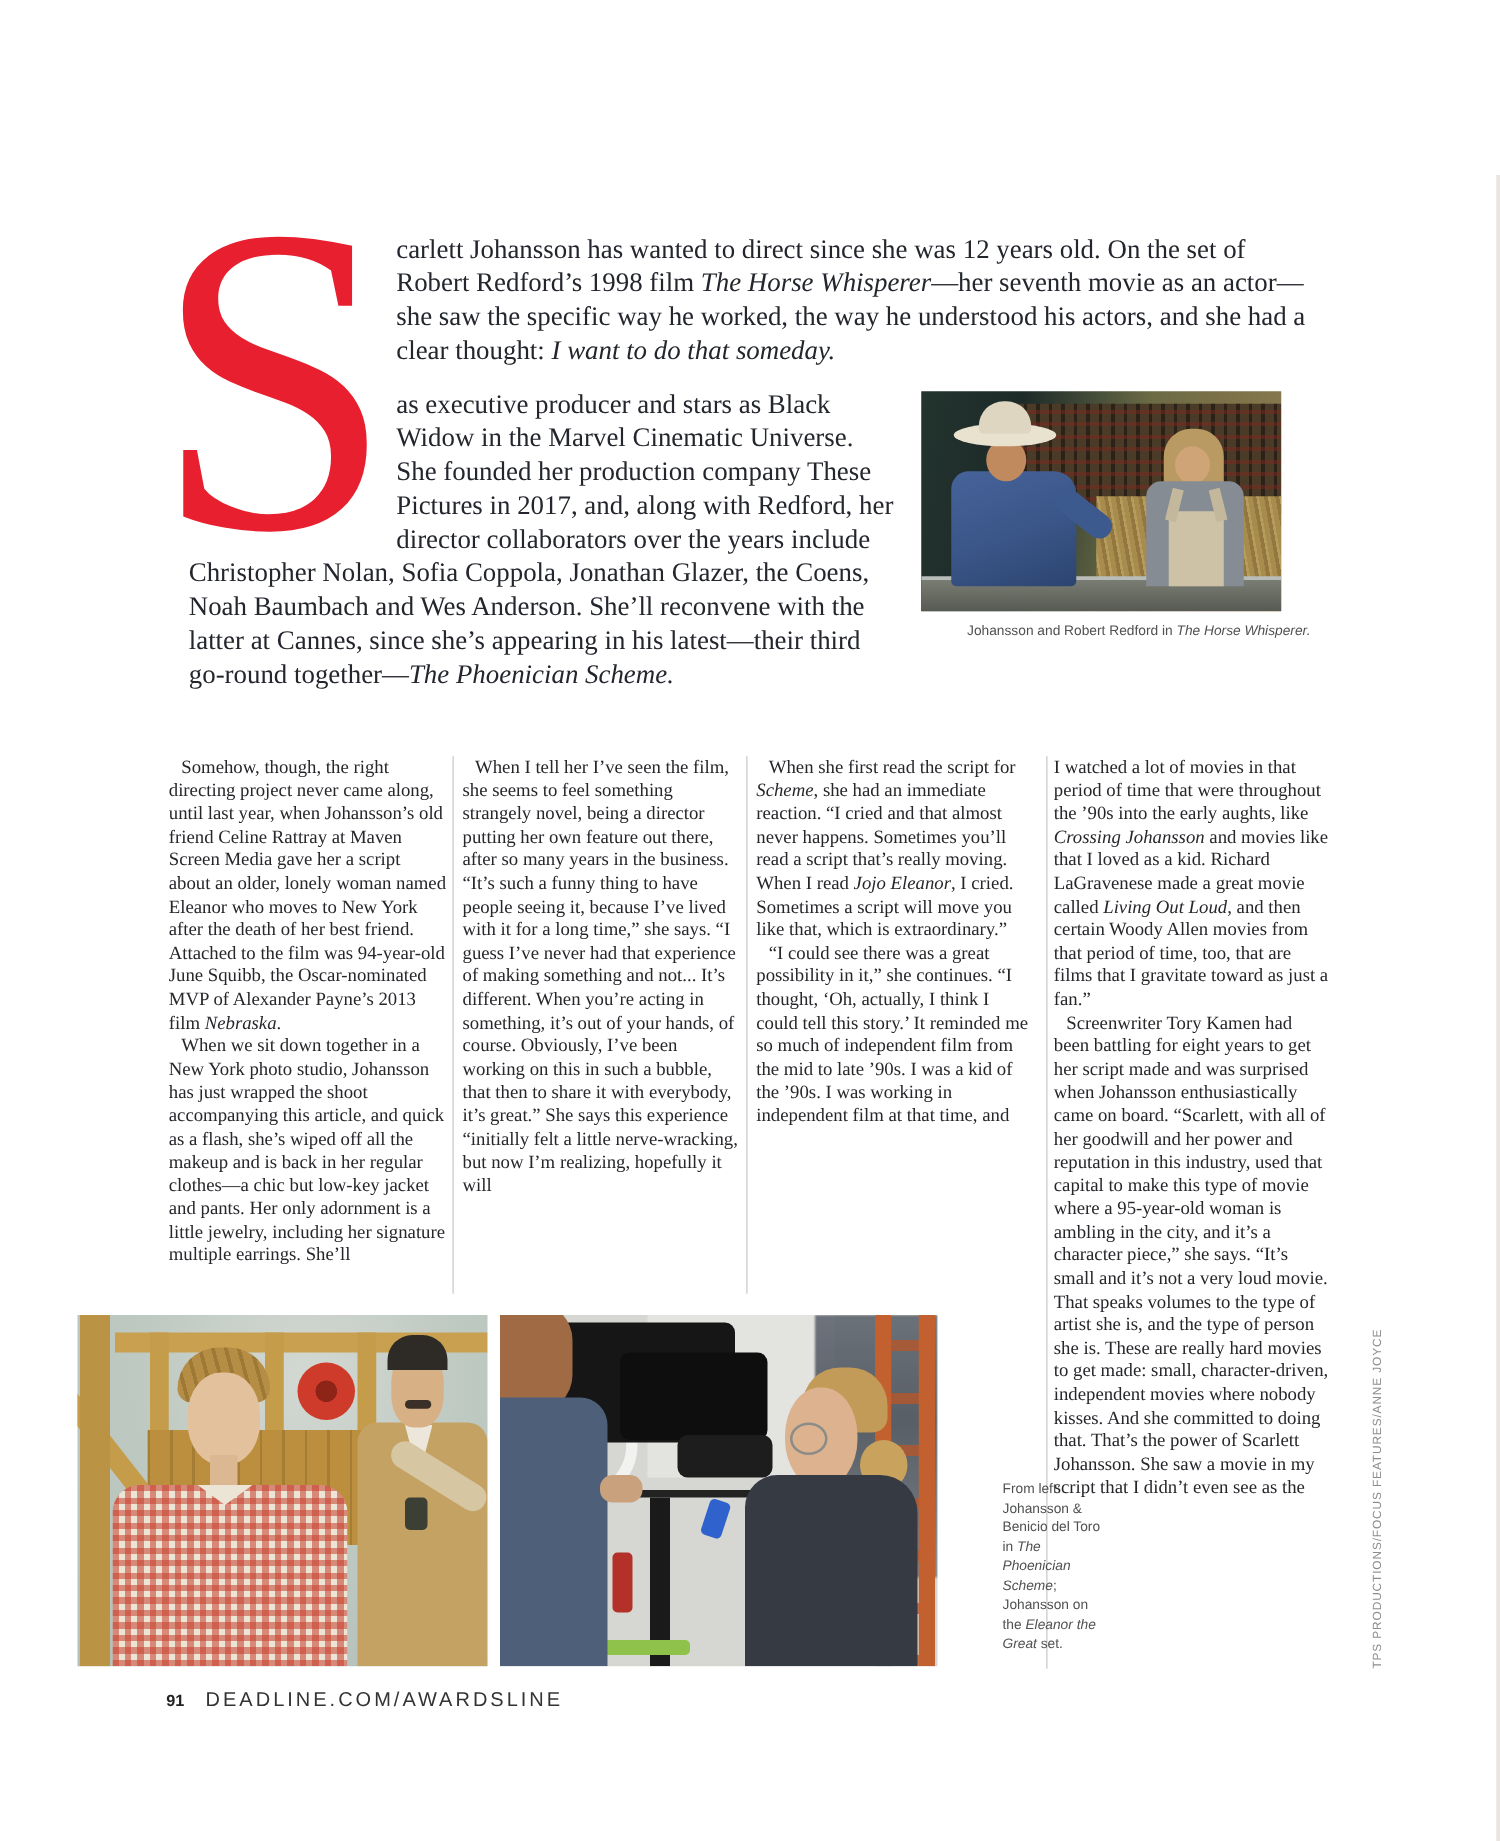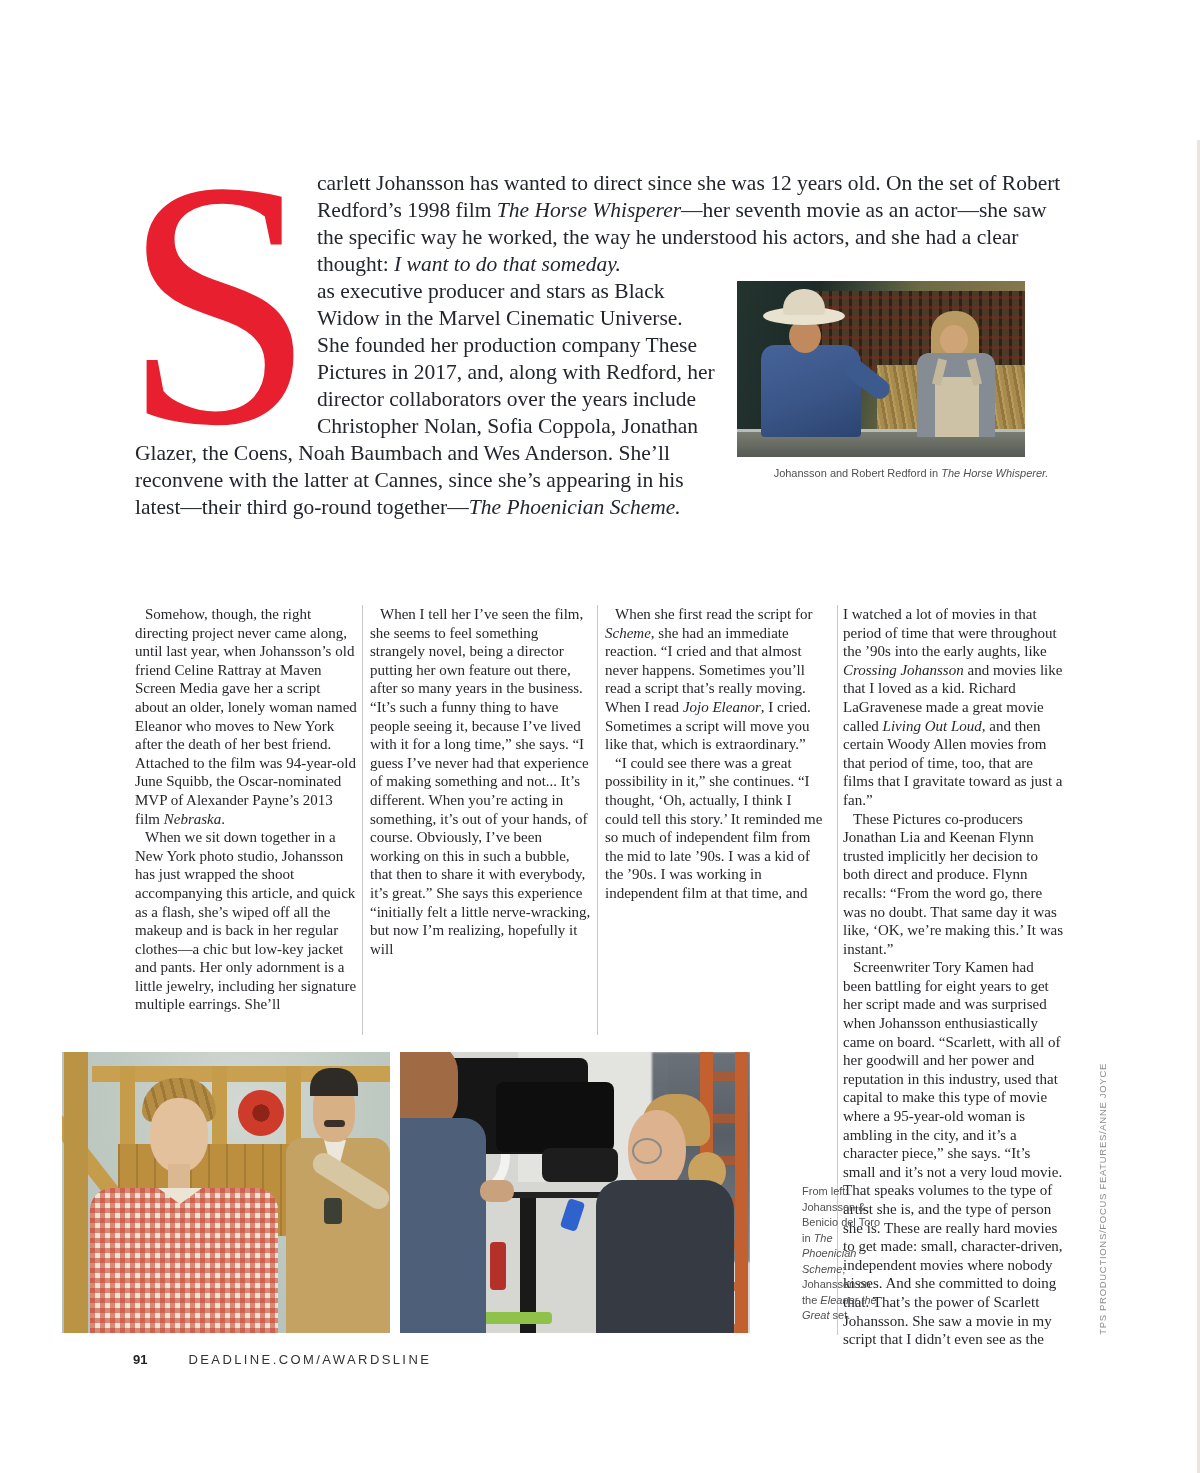--- a/index.html
+++ b/index.html
@@ -2,21 +2,21 @@
 <html><head>
 <meta charset="utf-8">
 <style>
   html,body{margin:0;padding:0;background:#fff;}
   .page{position:relative;width:1200px;height:1473px;background:#ffffff;overflow:hidden;
         font-family:"Liberation Serif",serif;color:#23262c;}
   .edge-strip{position:absolute;right:0;top:140px;bottom:0;width:3px;background:#eae6df;}
 
   
   .intro{position:absolute;top:170px;left:135px;width:930px;font-size:21.5px;line-height:27px;}
-  .intro p{margin:0;}
+  .intro p{margin:16px;}
   .intro p.ind{text-indent:10px;}
   .dropcap-box{float:left;width:168px;height:257px;margin-right:14px;}
   .dropcap-box svg{display:block;overflow:visible;}
 
   .intro-photo{float:right;width:348px;margin:3px -20px 8px 22px;}
   .intro-photo .ph{width:288px;height:176px;position:relative;overflow:hidden;
      background:linear-gradient(100deg,#23332e 0%,#1d2b28 26%,#3c4636 40%,#6b6b45 58%,#7b7048 75%,#8a7c50 100%);}
   .intro-photo figcaption{font-family:"Liberation Sans",sans-serif;font-size:11px;line-height:15px;
      color:#4f5052;text-align:center;margin-top:9px;padding:0 26px;}
 
@@ -109,21 +109,21 @@
   .el-phone{position:absolute;left:164px;top:148px;width:17px;height:30px;border-radius:4px;background:#2f62cc;transform:rotate(18deg);}
 
   
   .side-caption{position:absolute;left:802px;top:1184px;width:86px;
      font-family:"Liberation Sans",sans-serif;font-size:11px;line-height:15.5px;color:#4f5052;}
 
   
   .footer{position:absolute;left:133px;top:1352px;font-family:"Liberation Sans",sans-serif;
      display:flex;align-items:baseline;gap:17px;}
   .footer .num{font-size:13px;font-weight:bold;color:#222;}
-  .footer .site{font-size:13px;letter-spacing:2.4px;color:#333;font-weight:500;margin-left:24px;}
+  .footer .site{font-size:16px;letter-spacing:2.4px;color:#333;font-weight:500;}
 
   
   .credit{position:absolute;right:92px;bottom:138px;writing-mode:vertical-rl;transform:rotate(180deg);
      font-family:"Liberation Sans",sans-serif;font-size:9.5px;letter-spacing:.7px;color:#8d8d8d;}
 </style>
 </head>
 <body>
 
 <div class="page">
   <div class="edge-strip"></div>
@@ -167,21 +167,20 @@
     <p class="ind">When I tell her I’ve seen the film, she seems to feel something strangely novel, being a director putting her own feature out there, after so many years in the business. “It’s such a funny thing to have people seeing it, because I’ve lived with it for a long time,” she says. “I guess I’ve never had that experience of making something and not... It’s different. When you’re acting in something, it’s out of your hands, of course. Obviously, I’ve been working on this in such a bubble, that then to share it with everybody, it’s great.” She says this experience “initially felt a little nerve-wracking, but now I’m realizing, hopefully it will</p>
   </div>
   <div class="vrule" id="rule2"></div>
   <div class="col" id="col3">
     <p class="ind">When she first read the script for <i>Scheme</i>, she had an immediate reaction. “I cried and that almost never happens. Sometimes you’ll read a script that’s really moving. When I read <i>Jojo Eleanor</i>, I cried. Sometimes a script will move you like that, which is extraordinary.”</p>
     <p class="ind">“I could see there was a great possibility in it,” she continues. “I thought, ‘Oh, actually, I think I could tell this story.’ It reminded me so much of independent film from the mid to late ’90s. I was a kid of the ’90s. I was working in independent film at that time, and</p>
   </div>
   <div class="vrule" id="rule3"></div>
   <div class="col" id="col4">
     <p>I watched a lot of movies in that period of time that were throughout the ’90s into the early aughts, like <i>Crossing Johansson</i> and movies like that I loved as a kid. Richard LaGravenese made a great movie called <i>Living Out Loud</i>, and then certain Woody Allen movies from that period of time, too, that are films that I gravitate toward as just a fan.”</p>
-    <p class="ind">These Pictures co-producers Jonathan Lia and Keenan Flynn trusted implicitly her decision to both direct and produce. Flynn recalls: “From the word go, there was no doubt. That same day it was like, ‘OK, we’re making this.’ It was instant.”</p>
     <p class="ind">Screenwriter Tory Kamen had been battling for eight years to get her script made and was surprised when Johansson enthusiastically came on board. “Scarlett, with all of her goodwill and her power and reputation in this industry, used that capital to make this type of movie where a 95-year-old woman is ambling in the city, and it’s a character piece,” she says. “It’s small and it’s not a very loud movie. That speaks volumes to the type of artist she is, and the type of person she is. These are really hard movies to get made: small, character-driven, independent movies where nobody kisses. And she committed to doing that. That’s the power of Scarlett Johansson. She saw a movie in my script that I didn’t even see as the</p>
   </div>
 
   <div class="photo2">
     <div class="ps-diag"></div>
     <div class="ps-post"></div>
     <div class="ps-beam"></div>
     <div class="ps-posta"></div>
     <div class="ps-postb"></div>
     <div class="ps-postc"></div>

